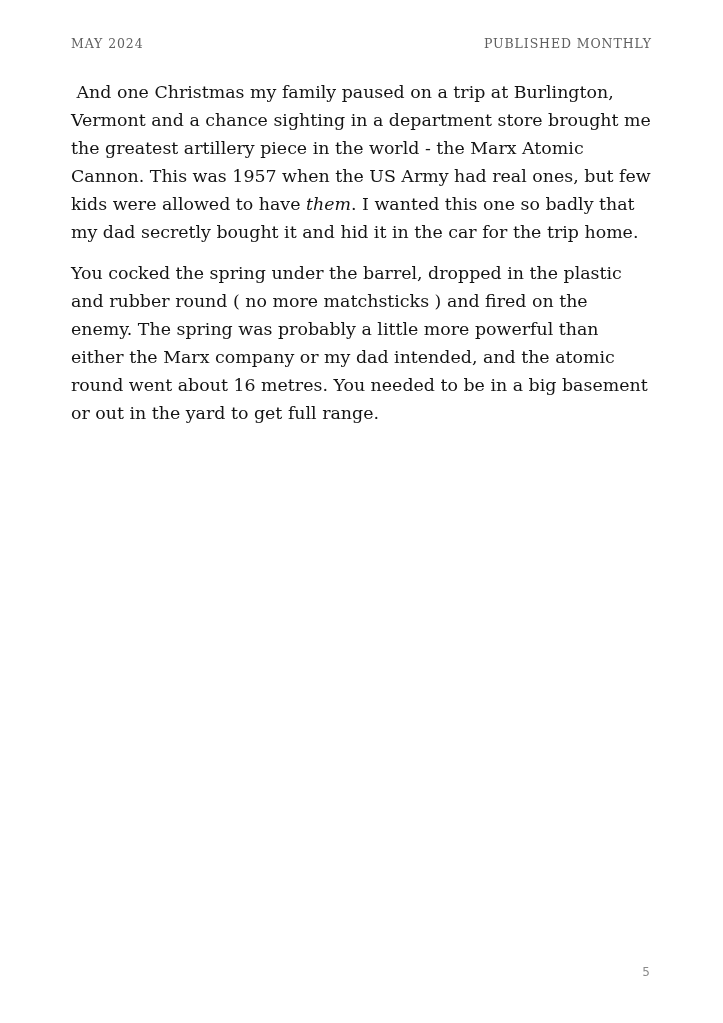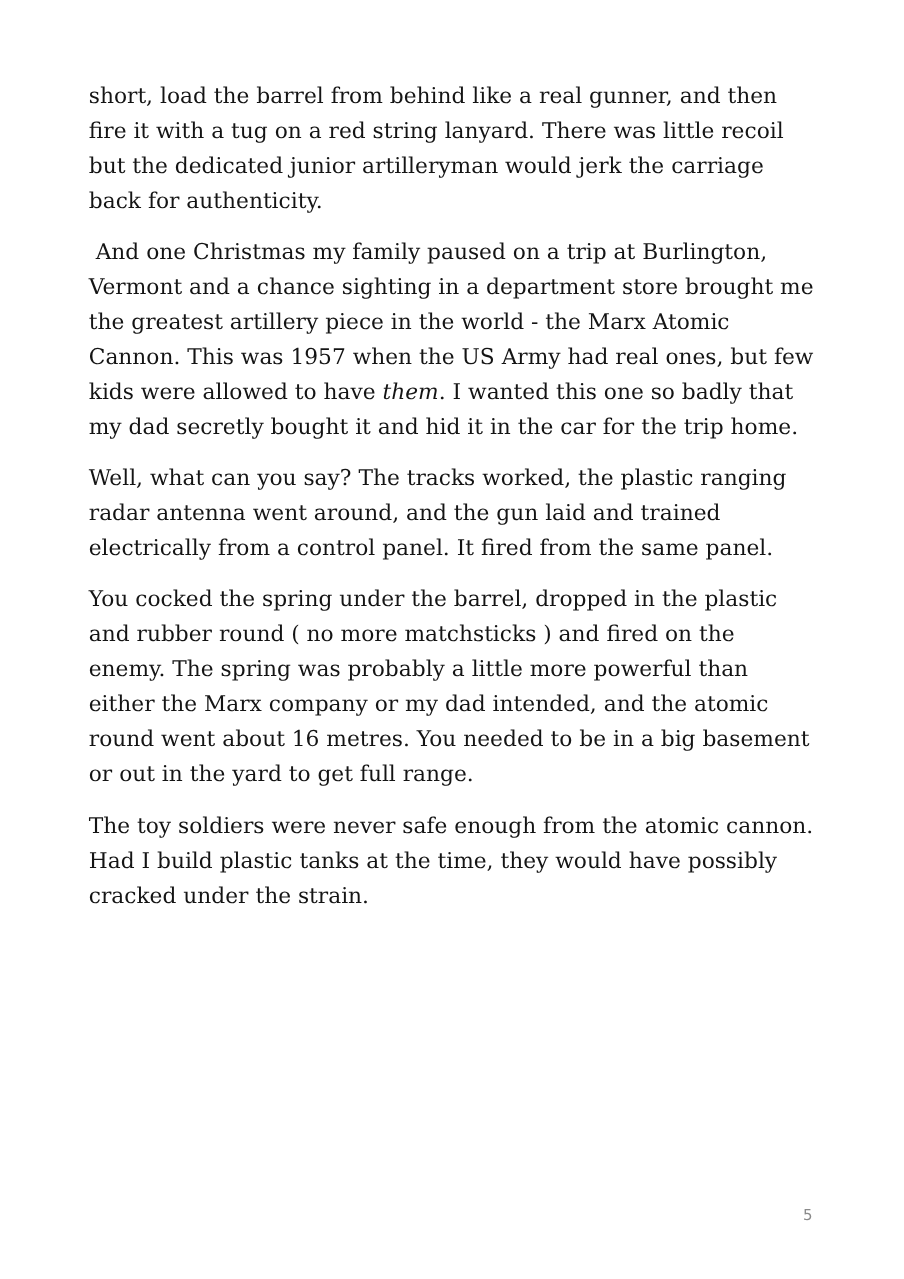--- a/index.html
+++ b/index.html
@@ -49,32 +49,33 @@
     font-family: "DejaVu Sans", sans-serif;
     font-size: 12px;
     color: #8a8a8a;
   }
 </style>
 </head>
 <body>
 
 <div class="page">
 
+  <header class="masthead">
+    <span>MAY 2024</span>
+    <span>PUBLISHED MONTHLY</span>
+  </header>
 
   <main class="article">
 
-    <p><span>short, load the barrel from behind like a real gunner, and then fire it with a tug on a red string lanyard. There was little recoil but the dedicated junior artilleryman would jerk the carriage back for authenticity.</span></p>
 
     <p><span> And one Christmas my family paused on a trip at Burlington, Vermont and a chance sighting in a department store brought me the greatest artillery piece in the world - the Marx Atomic Cannon. This was 1957 when the US Army had real ones, but few kids were allowed to have </span><em>them</em><span>. I wanted this one so badly that my dad secretly bought it and hid it in the car for the trip home.</span></p>
 
-    <p><span>Well, what can you say? The tracks worked, the plastic ranging radar antenna went around, and the gun laid and trained electrically from a control panel. It fired from the same panel.</span></p>
 
     <p><span>You cocked the spring under the barrel, dropped in the plastic and rubber round ( no more matchsticks ) and fired on the enemy. The spring was probably a little more powerful than either the Marx company or my dad intended, and the atomic round went about 16 metres. You needed to be in a big basement or out in the yard to get full range.</span></p>
 
-    <p><span>The toy soldiers were never safe enough from the atomic cannon. Had I build plastic tanks at the time, they would have possibly cracked under the strain.</span></p>
 
 
 
   </main>
 
   <footer class="page-footer">
     <span>5</span>
   </footer>
 
 </div>

